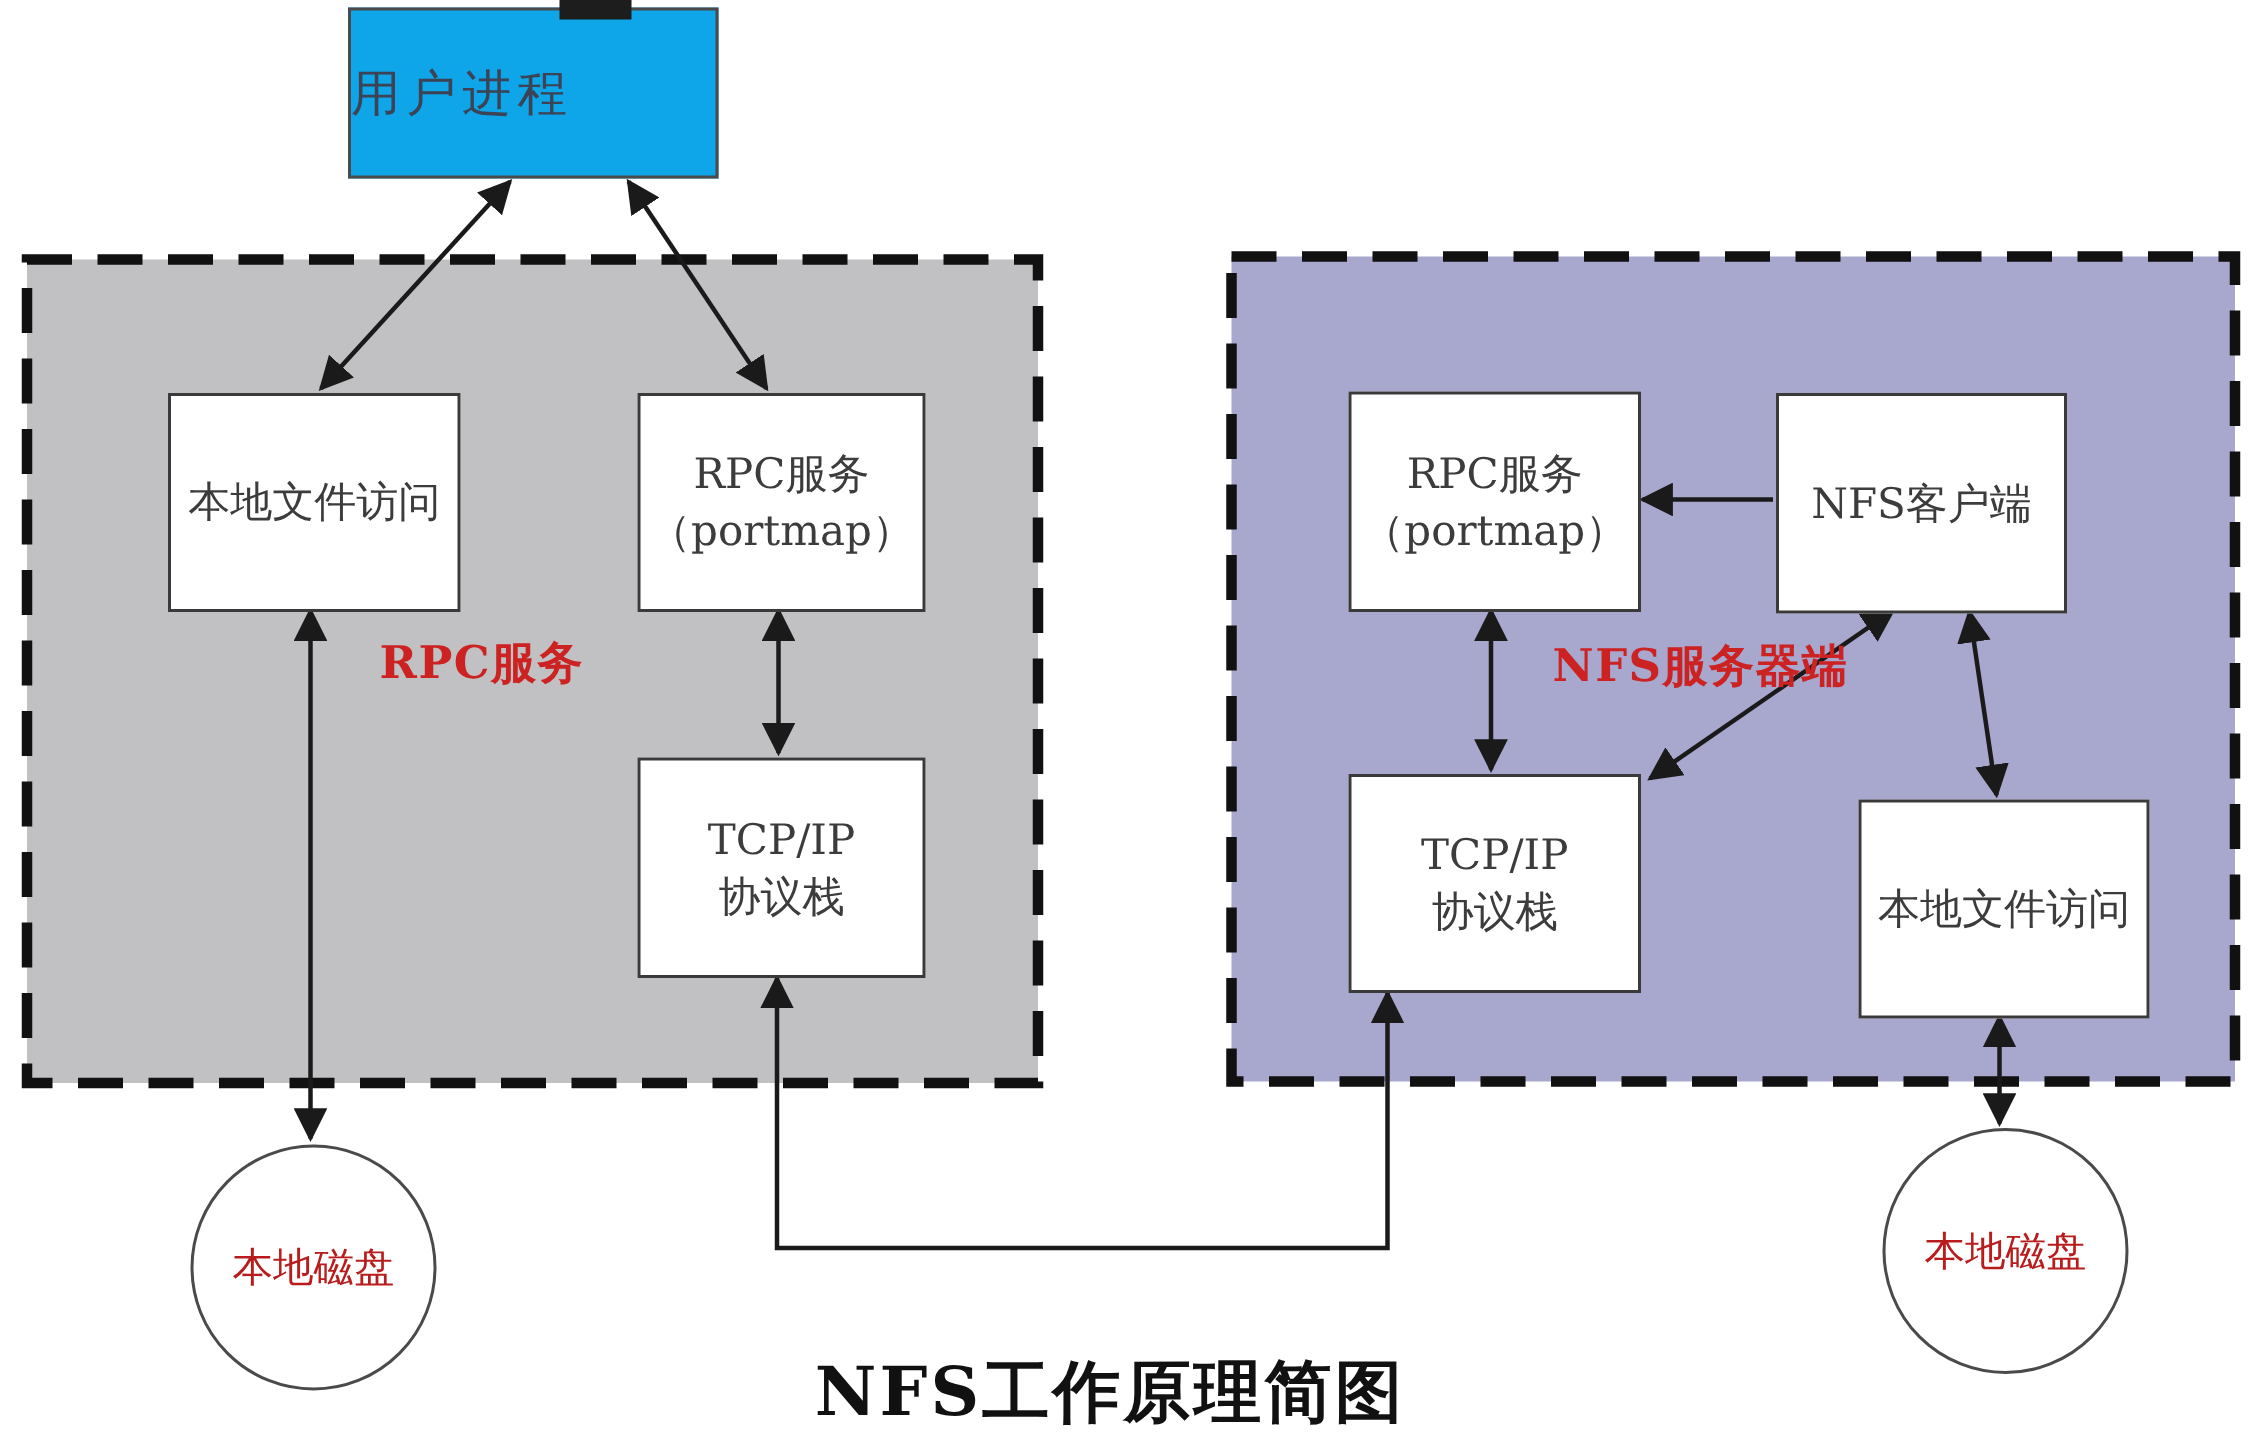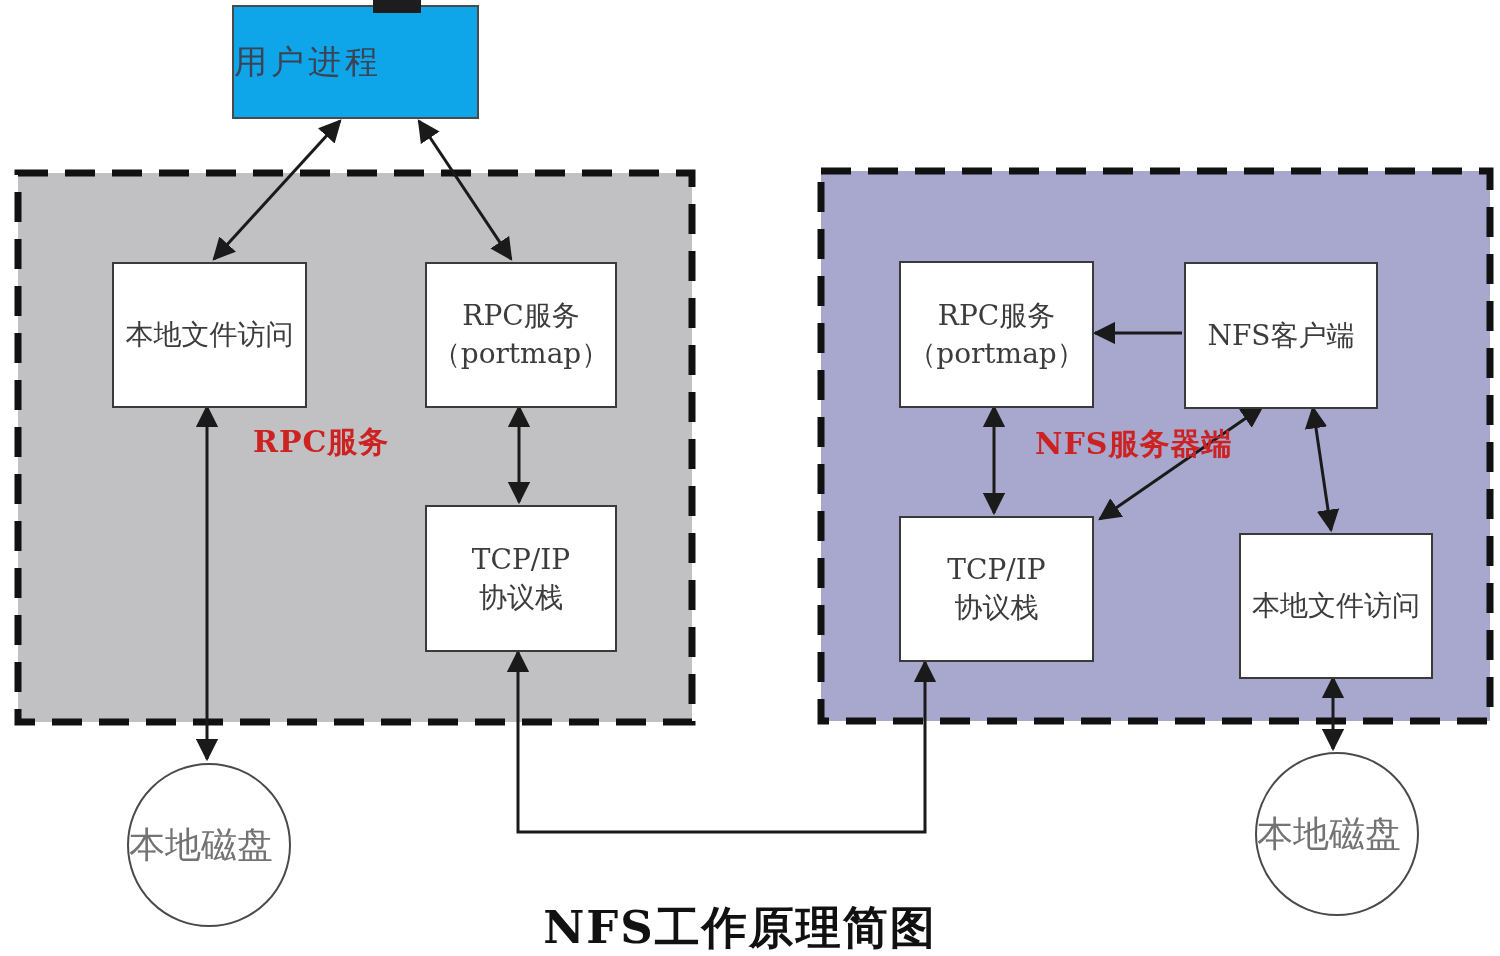--- a/index.html
+++ b/index.html
@@ -7,22 +7,22 @@
           font-family:"DejaVu Serif", serif;}
   #arrow-layer{position:absolute;left:0;top:0;width:1500px;height:956px;z-index:1;}
   .box{position:absolute;background:#ffffff;border:2px solid #3a3a3a;display:flex;
        flex-direction:column;align-items:center;justify-content:center;z-index:2;
        color:#3c3c3c;font-size:28px;line-height:1.35;text-align:center;}
   .topbox{position:absolute;left:232px;top:5px;width:243px;height:110px;background:#0ea5e9;
        border:2px solid #4a4a4a;display:flex;align-items:center;justify-content:flex-start;
        font-size:33px;color:#3b4354;z-index:2;letter-spacing:4px;}
   .artifact{position:absolute;left:373px;top:0px;width:48px;height:13px;background:#1d1d1d;z-index:3;}
   .circle{position:absolute;width:160px;height:160px;border-radius:50%;background:#ffffff;
-       border:2px solid #4a4a4a;display:flex;align-items:center;
-       font-size:36px;color:#737373;z-index:2;}
+       border:2px solid #4a4a4a;display:flex;align-items:center;justify-content:center;
+       font-size:27px;color:#b91c1c;z-index:2;}
   .redlabel{position:absolute;z-index:3;color:#cc2222;font-weight:bold;font-size:30px;
        font-family:"DejaVu Serif", serif;letter-spacing:1px;}
   .title{position:absolute;left:400px;top:898px;width:680px;text-align:center;z-index:3;
        font-size:45px;font-weight:bold;color:#111111;letter-spacing:2px;}
   
   .b-lf-client{left:112px;top:262px;width:191px;height:142px;}
   .b-rpc-client{left:425px;top:262px;width:188px;height:142px;}
   .b-tcp-client{left:425px;top:505px;width:188px;height:143px;}
   .b-rpc-server{left:899px;top:261px;width:191px;height:143px;}
   .b-nfs{left:1184px;top:262px;width:190px;height:143px;}

